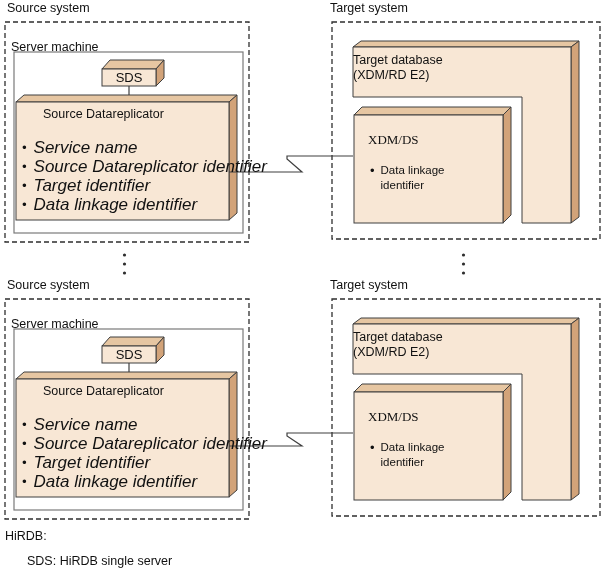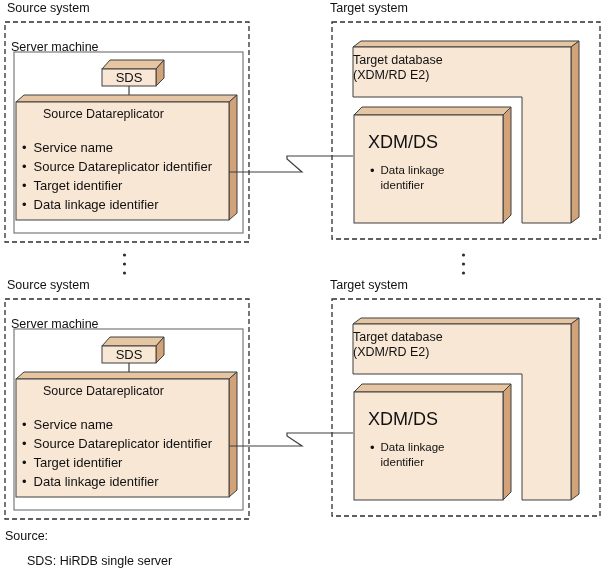--- a/index.html
+++ b/index.html
@@ -17,25 +17,25 @@
   .wire{fill:none;stroke:var(--line,#3f3f3f);stroke-width:1.2;}
   .dashedbox{fill:none;stroke:#2e2e2e;stroke-width:1.3;stroke-dasharray:5 3;}
   .solidbox{fill:#ffffff;stroke:#7a7a7a;stroke-width:1.2;}
   .dot{fill:#2e2e2e;}
   
   .txt{position:absolute;white-space:nowrap;}
   .sys-label{font-size:12.5px;}
   .machine-label{font-size:12.5px;margin-top:9px;}
   .sds-label{position:absolute;width:54px;height:17px;line-height:17px;text-align:center;font-size:13px;}
   .dr-title{font-size:12.5px;margin-left:20px;}
-  .dr-bullets{position:absolute;font-size:13px;}
+  .dr-bullets{position:absolute;font-size:17px;font-style:italic;}
   .dr-bullets .b{display:flex;align-items:center;height:19px;white-space:nowrap;}
   .dr-bullets .b::before{content:"\2022";margin-right:7px;font-size:13px;}
   .tdb-text{position:absolute;width:218px;text-align:left;font-size:12.5px;line-height:14.5px;}
-  .xdm-title{font-size:18px;}
+  .xdm-title{font-size:13px;font-family:Liberation Serif, serif;}
   .xdm-bullet{position:absolute;display:flex;font-size:11.5px;line-height:15px;}
   .xdm-bullet::before{content:"\2022";margin-right:6px;font-size:13px;}
   .xdm-bullet span{display:inline-block;width:78px;white-space:normal;}
   .legend-label{font-size:12.5px;}
   .legend-entry{font-size:12.5px;text-align:center;}
 </style>
 </head>
 <body>
 
 <div class="canvas">
@@ -127,16 +127,16 @@
   <div class="txt sys-label" style="left:330px;top:278px;">Target system</div>
   <div class="tdb-text" style="left:353px;top:330px;">
     <div>Target database</div>
     <div>(XDM/RD E2)</div>
   </div>
   <div class="txt xdm-title" style="left:368px;top:409px;">XDM/DS</div>
   <div class="xdm-bullet" style="left:370px;top:440px;">
     <span>Data linkage identifier</span>
   </div>
 
-  <div class="txt legend-label" style="left:5px;top:529px;">Source:</div>
+  <div class="txt legend-label" style="left:5px;top:529px;">HiRDB:</div>
   <div class="txt legend-entry" style="left:27px;top:554px;">SDS: HiRDB single server</div>
 
 </div>
 
 </body></html>

